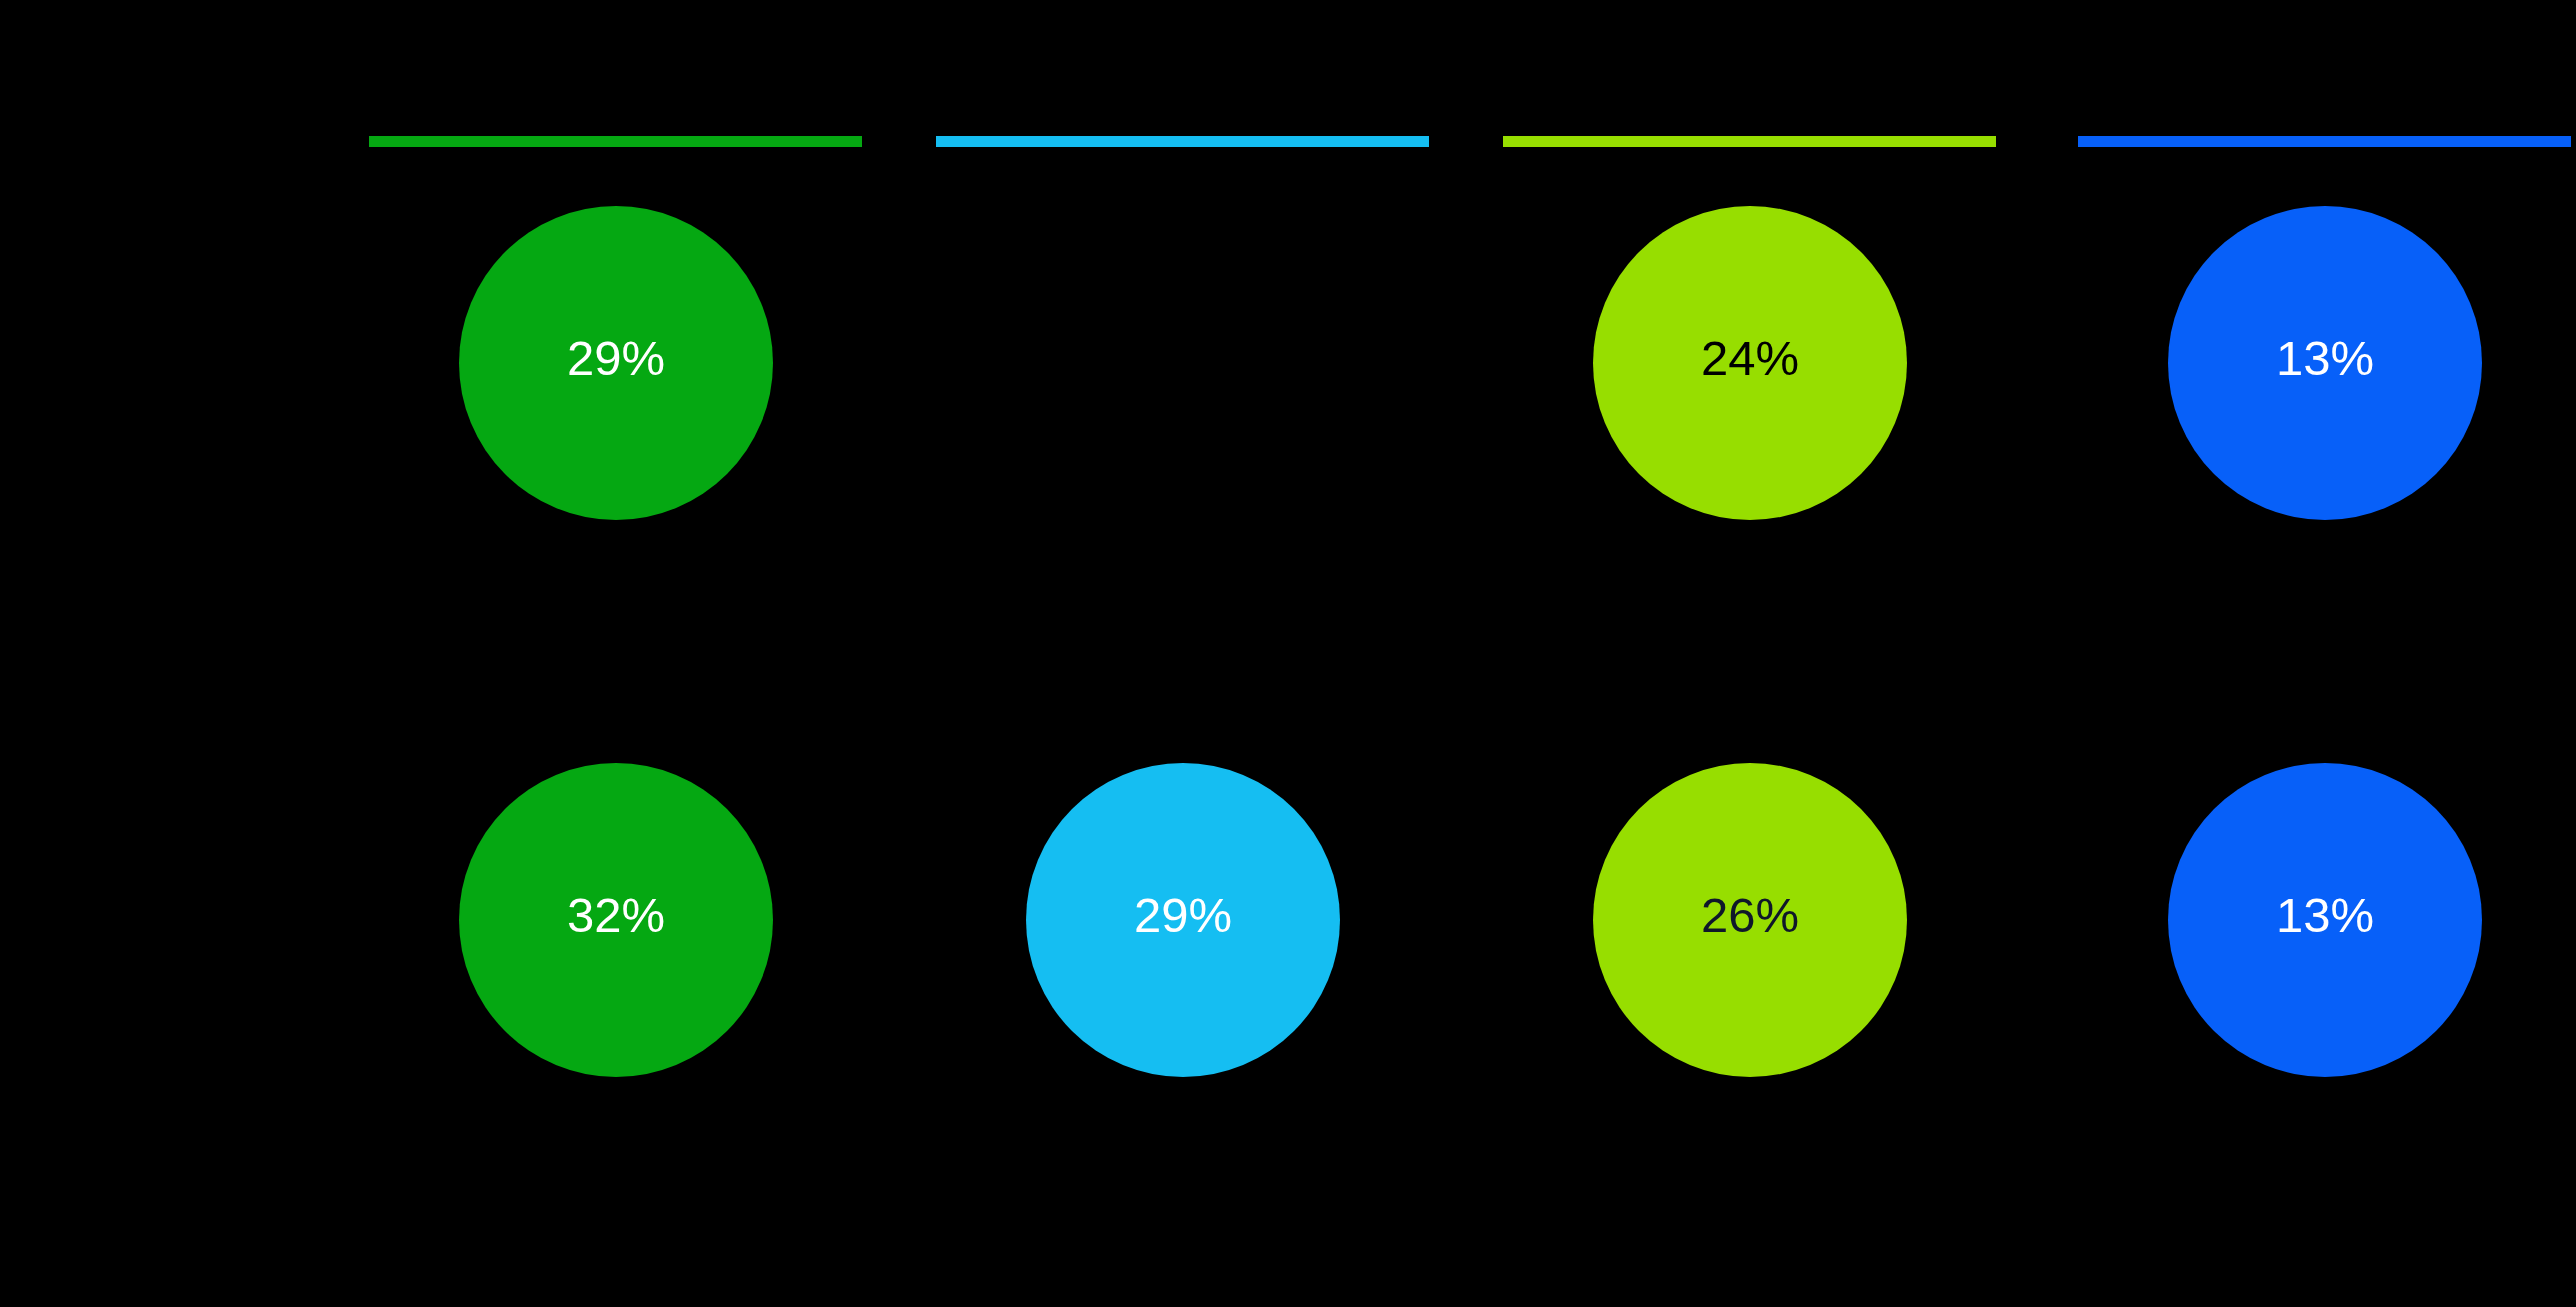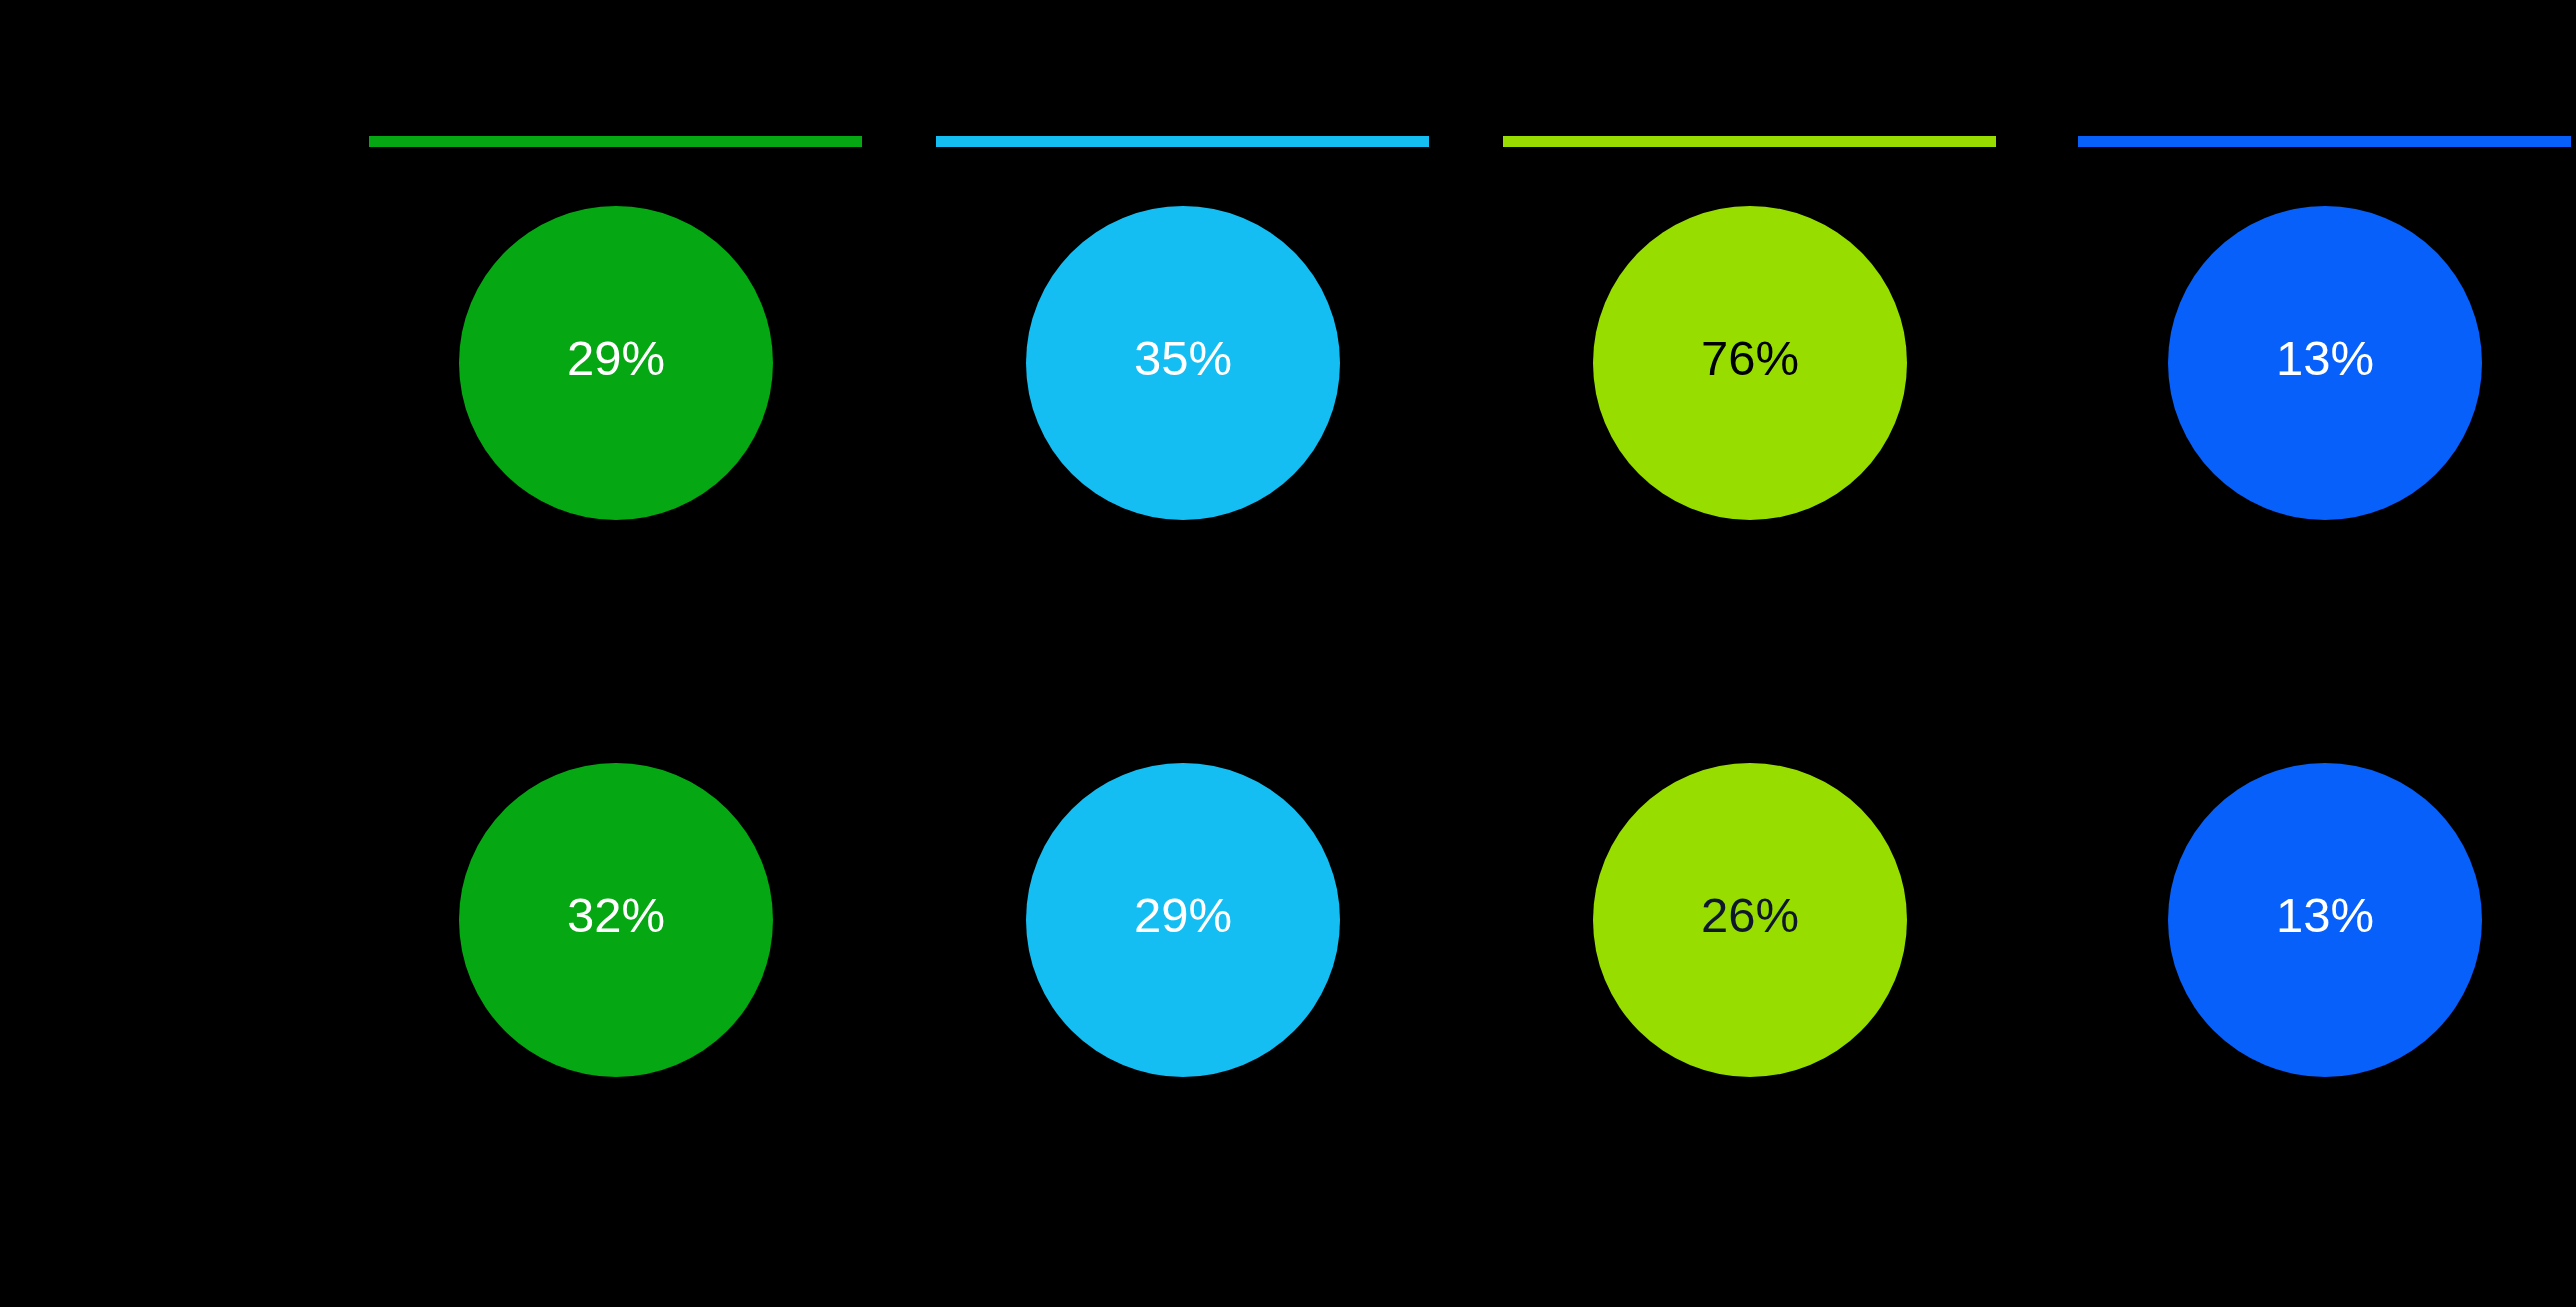--- a/index.html
+++ b/index.html
@@ -55,25 +55,22 @@
 <div class="canvas">
 
   <div class="colbar barc1" style="background-color: rgb(5, 168, 18);"></div>
   <div class="colbar barc2" style="background-color: rgb(21, 190, 242);"></div>
   <div class="colbar barc3" style="background-color: rgb(151, 222, 0);"></div>
   <div class="colbar barc4" style="background-color: rgb(7, 96, 249);"></div>
 
   <div class="bubble r1 cc1" style="background-color: rgb(5, 168, 18);">
     <span class="pct" style="color: rgb(255, 255, 255);">29%</span>
   </div>
-  <div class="bubble r1 cc2" style="background-color: rgb(21, 190, 242);">
-    <span class="pct" style="color: rgb(255, 255, 255);">35%</span>
-  </div>
   <div class="bubble r1 cc3" style="background-color: rgb(151, 222, 0);">
-    <span class="pct" style="color: rgb(0, 0, 0);">76%</span>
+    <span class="pct" style="color: rgb(0, 0, 0);">24%</span>
   </div>
   <div class="bubble r1 cc4" style="background-color: rgb(7, 96, 249);">
     <span class="pct" style="color: rgb(255, 255, 255);">13%</span>
   </div>
 
   <div class="bubble r2 cc1" style="background-color: rgb(5, 168, 18);">
     <span class="pct" style="color: rgb(255, 255, 255);">32%</span>
   </div>
   <div class="bubble r2 cc2" style="background-color: rgb(21, 190, 242);">
     <span class="pct" style="color: rgb(255, 255, 255);">29%</span>

